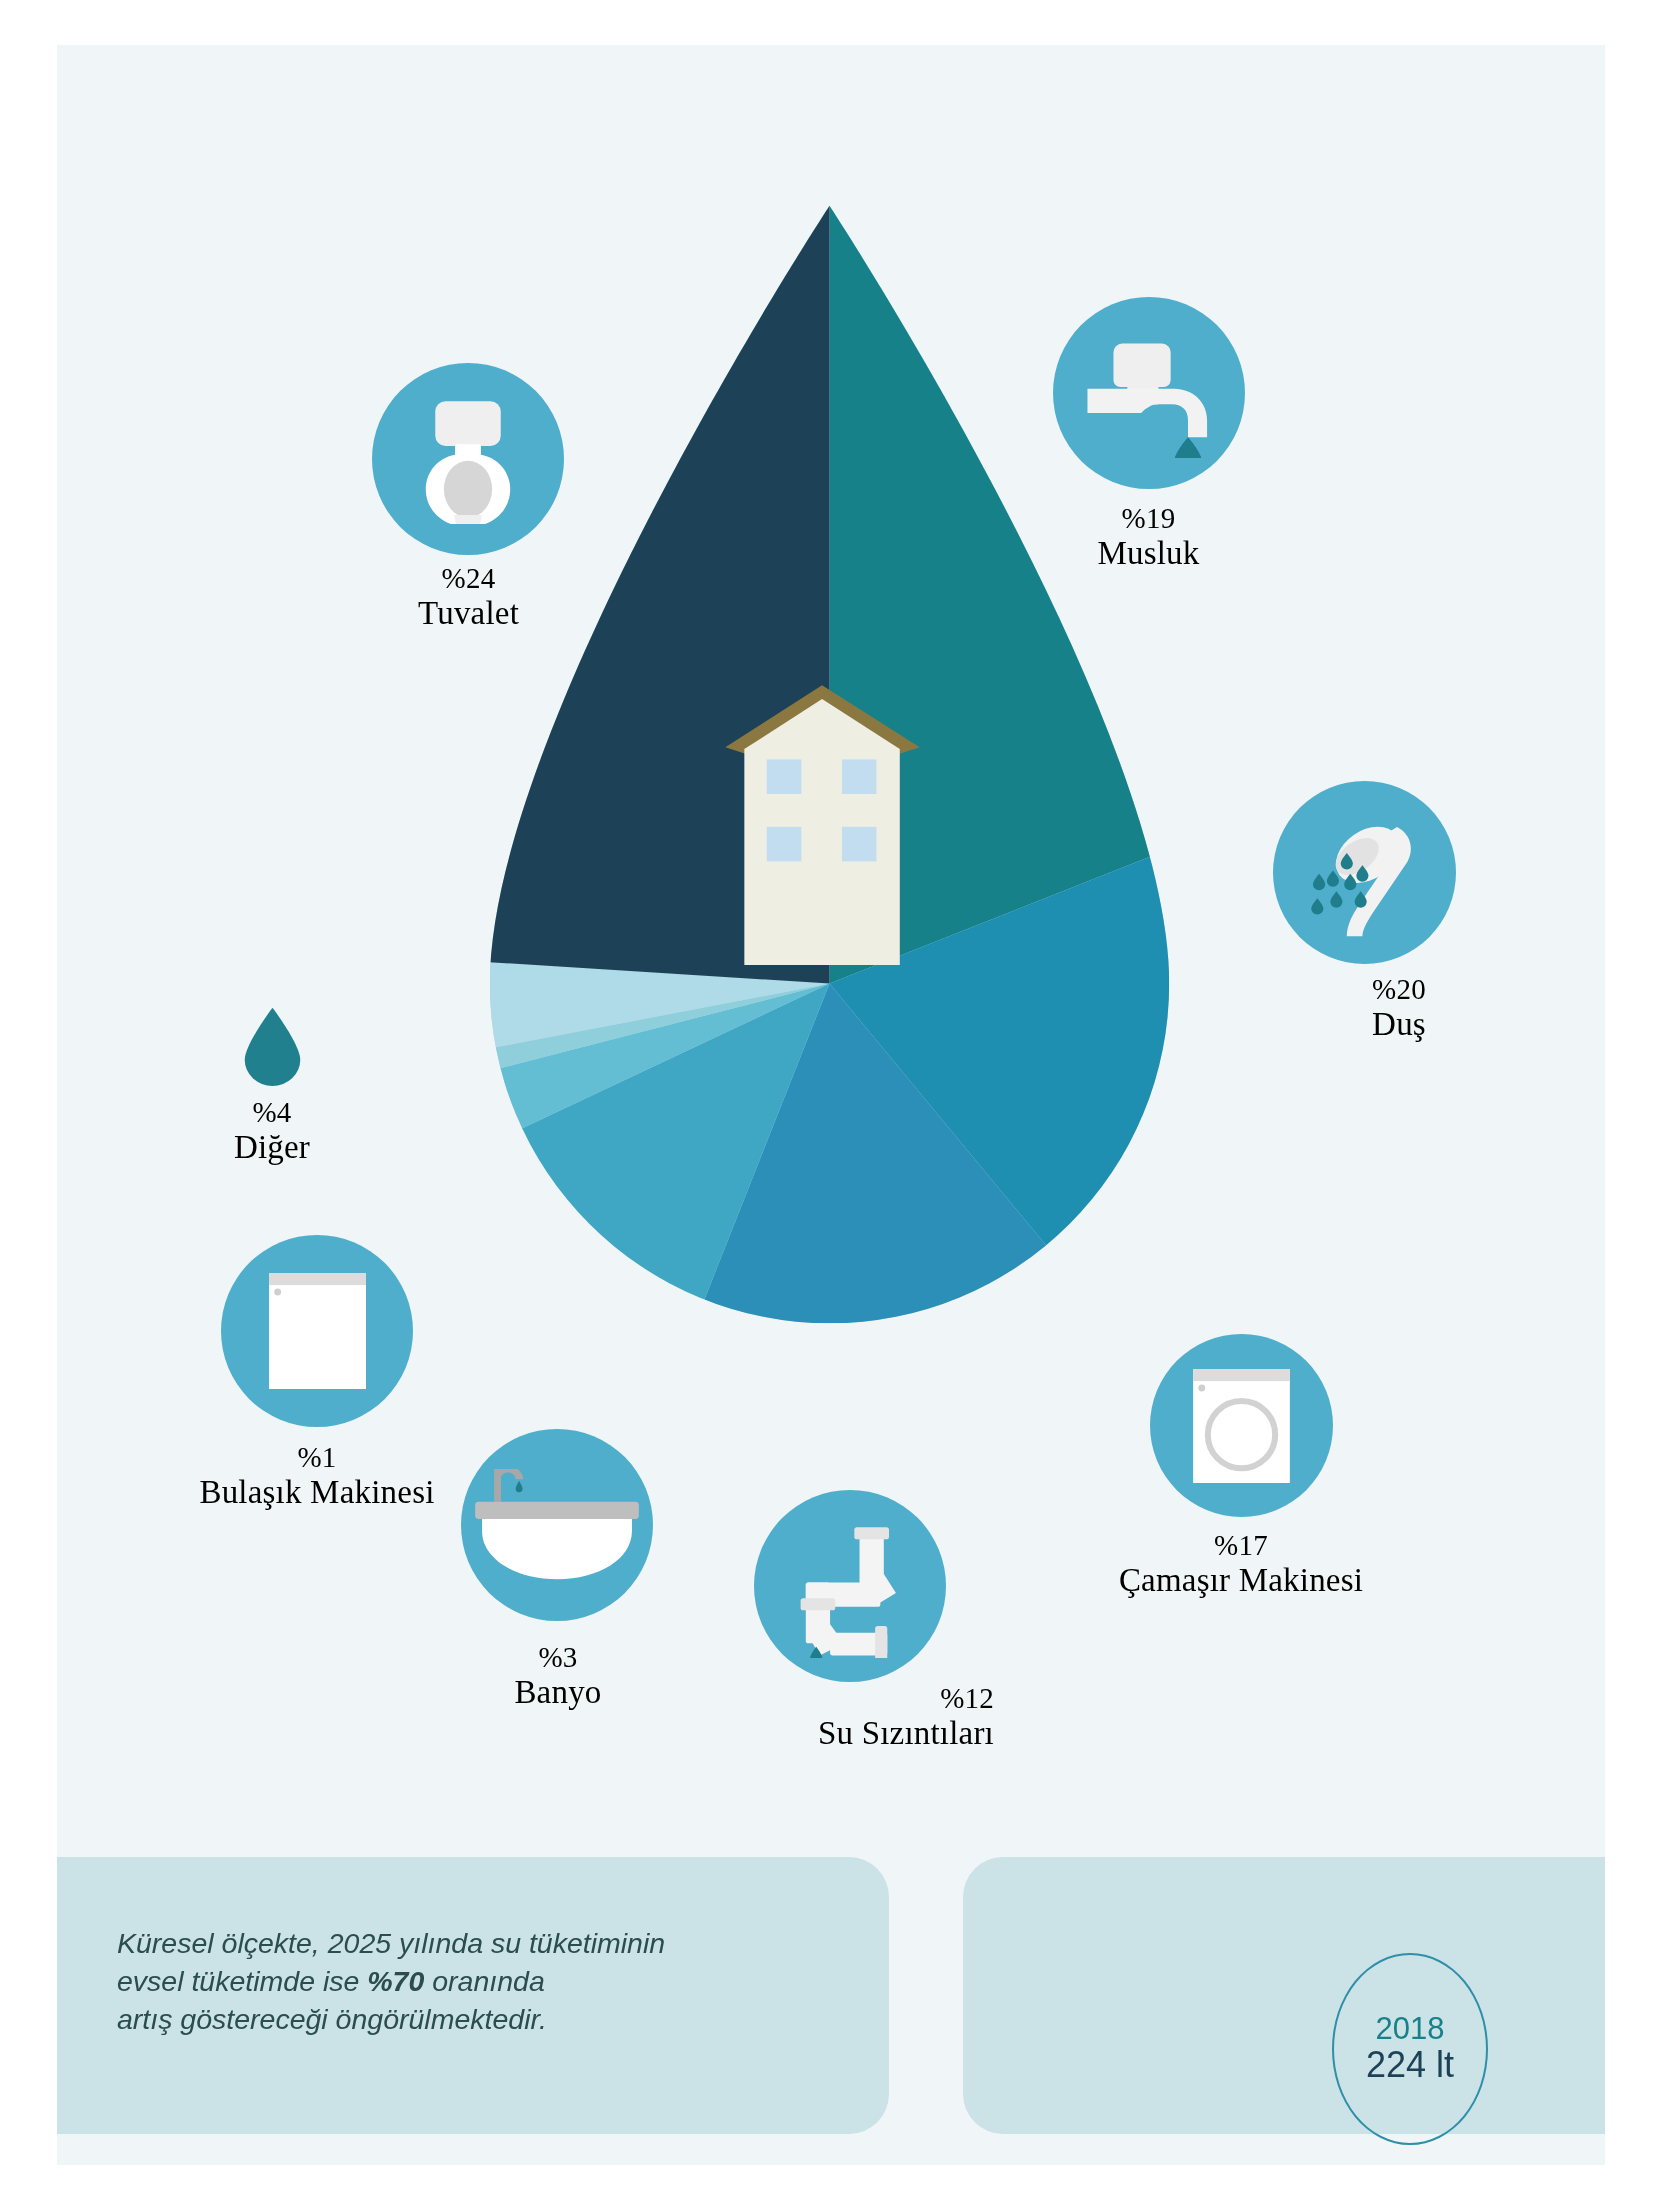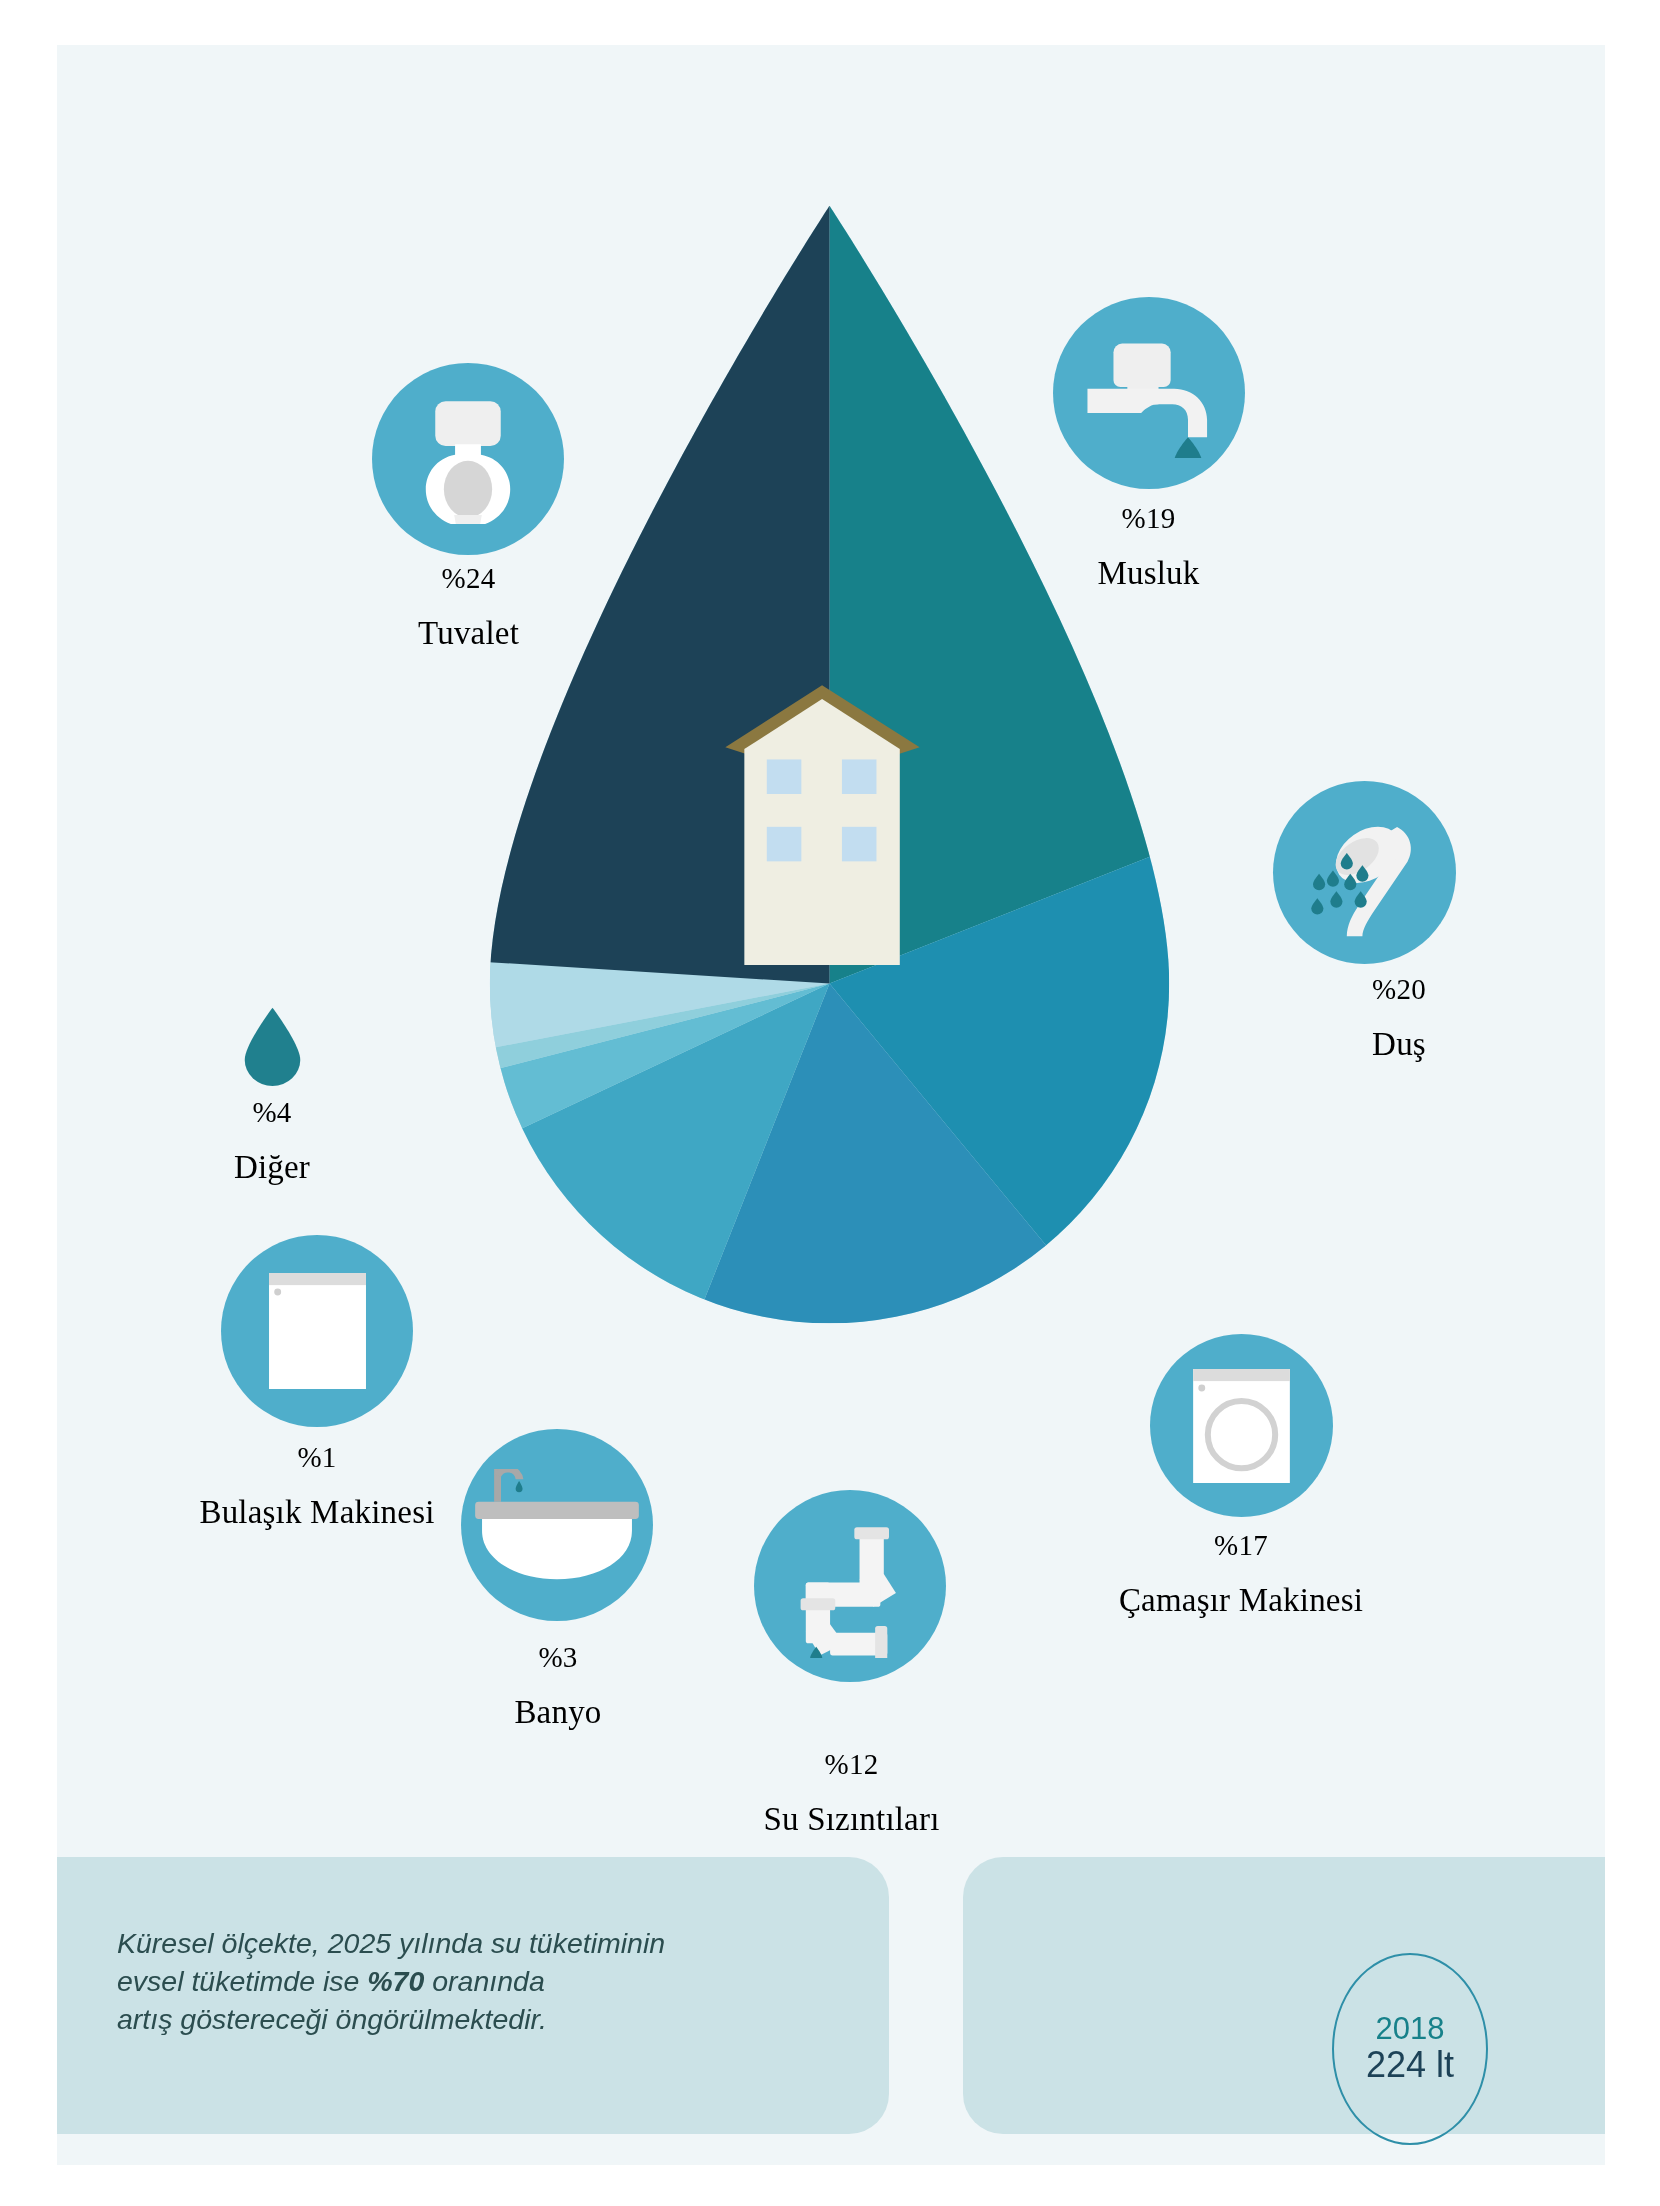--- a/index.html
+++ b/index.html
@@ -37,21 +37,21 @@
 
   
   .lbl{
     position:absolute;text-align:center;
     color:#000000;
     font-family:Liberation Serif, serif;
     line-height:1.14;
     letter-spacing:0.2px;
   }
   .lbl .pct{display:block;font-size:29px;font-weight:400;}
-  .lbl .nm{display:block;font-size:33px;font-weight:400;margin-top:20px;}
+  .lbl .nm{display:block;font-size:33px;font-weight:400;}
 
   
   .panel{
     position:absolute;background:#CBE2E6;border-radius:22.5px;
   }
   #panel-left{left:57px;top:1857px;width:832px;height:277px;
     border-top-right-radius:40px;border-bottom-right-radius:40px;
     border-top-left-radius:0;border-bottom-left-radius:0;}
   #panel-right{left:963px;top:1857px;width:642px;height:277px;
     border-top-left-radius:40px;border-bottom-left-radius:40px;
@@ -198,21 +198,21 @@
         <path d="M24 134 l28 -8 l16 22 l-28 14 z"></path>
         <rect x="52" y="136" width="66" height="26" rx="3"></rect>
         <rect x="104" y="128" width="14" height="40" rx="3" fill="#E4E4E4"></rect>
       </g>
       <g fill="#1F7D8C">
         <path d="M36 152 c0 0 -7 9 -7 13 a7 7 0 0 0 14 0 c0-4-7-13-7-13z"></path>
         <path d="M48 166 c0 0 -5 7 -5 10 a5 5 0 0 0 10 0 c0-3-5-10-5-10z"></path>
       </g>
     </svg>
   </div>
-  <div class="lbl" style="left:709px;top:1748px;width:285px;">
+  <div class="lbl" style="left:709px;top:1682px;width:285px;text-align:right;">
     <span class="pct">%12</span>
     <span class="nm">Su Sızıntıları</span>
   </div>
 
   <div class="bubble" style="left:461px;top:1429px;width:192px;height:192px;">
     <svg width="164" height="112" viewBox="0 0 190 130" xmlns="http://www.w3.org/2000/svg">
       <path d="M22 0 h8 v38 h-8 z" fill="#A8A8A8"></path>
       <path d="M22 6 a18 18 0 0 1 34 6 h-9 a9 9 0 0 0 -17 -3 z" fill="#A8A8A8"></path>
       <path d="M51 14 c0 0 -4 6 -4 9 a4 4 0 0 0 8 0 c0-3-4-9-4-9z" fill="#1F7D8C"></path>
       <rect x="0" y="38" width="190" height="20" rx="4" fill="#BEBEBE"></rect>

